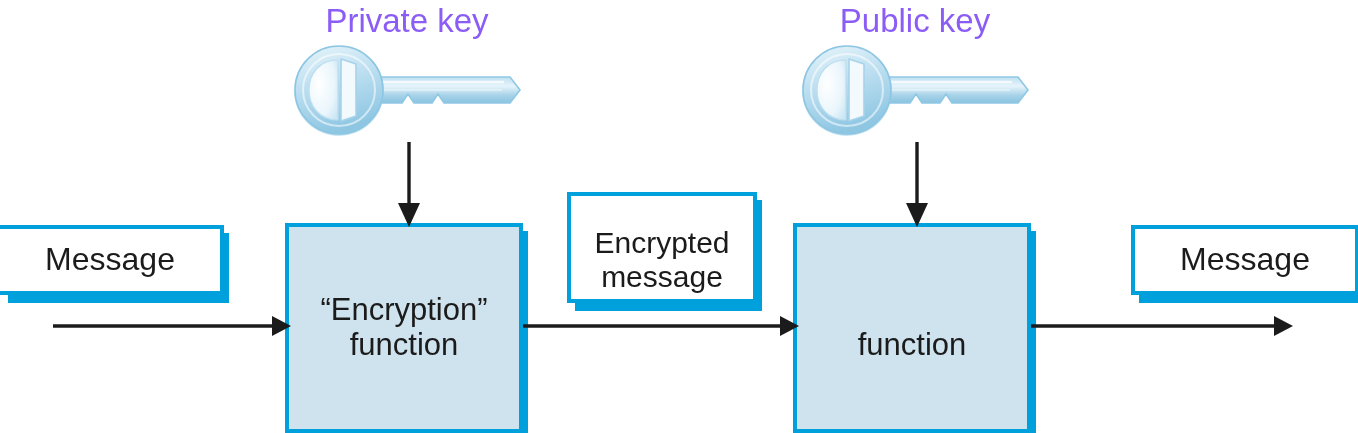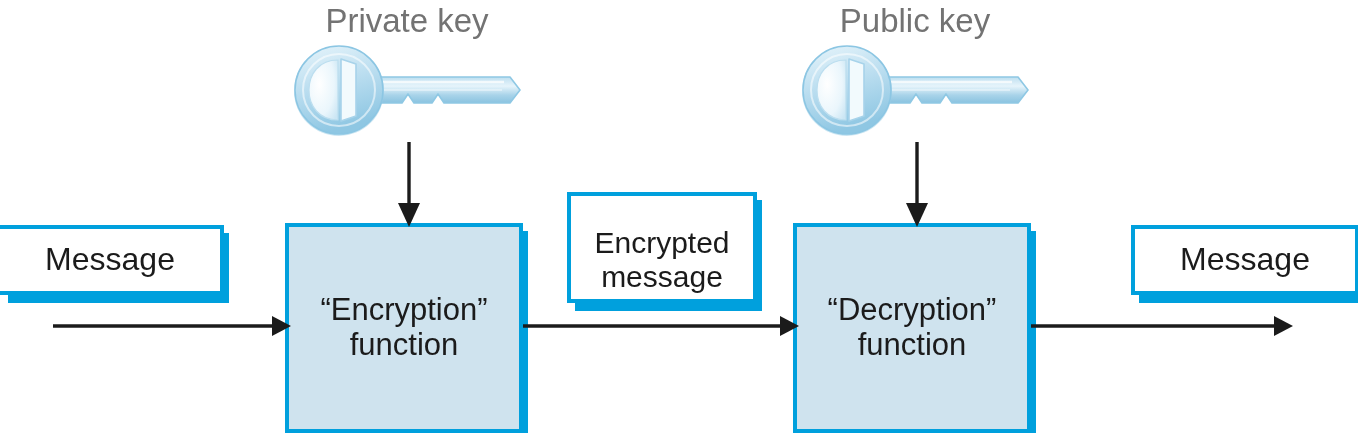--- a/index.html
+++ b/index.html
@@ -41,21 +41,21 @@
   .box-blue  { background: #cfe3ee; }
 
   .msg-text   { font-size: 32px; }
   .enc-text   { font-size: 30px; margin-top: 24px; }
   .func-text  { font-size: 31px; }
 
   
   .caption {
     position: absolute;
     font-size: 33px;
-    color: #737373;
+    color: #8b5cf6;
     white-space: nowrap;
     text-align: center;
   }
 
   
   #vector-layer {
     position: absolute;
     left: 0; top: 0;
     width: 1358px;
     height: 433px;
@@ -146,21 +146,21 @@
 
   <div class="box box-white" style="left:567px; top:192px; width:190px; height:111px;">
     <span class="enc-text">
       <span>Encrypted</span><br>
       <span>message</span>
     </span>
   </div>
 
   <div class="box box-blue" style="left:793px; top:223px; width:238px; height:210px;">
     <span class="func-text">
-      <span>“Decryption”</span><br>
+      <br>
       <span>function</span>
     </span>
   </div>
 
   <div class="box box-white" style="left:1131px; top:225px; width:228px; height:70px;">
     <span class="msg-text">Message</span>
   </div>
 
   <svg id="vector-layer" viewBox="0 0 1358 433">
 

